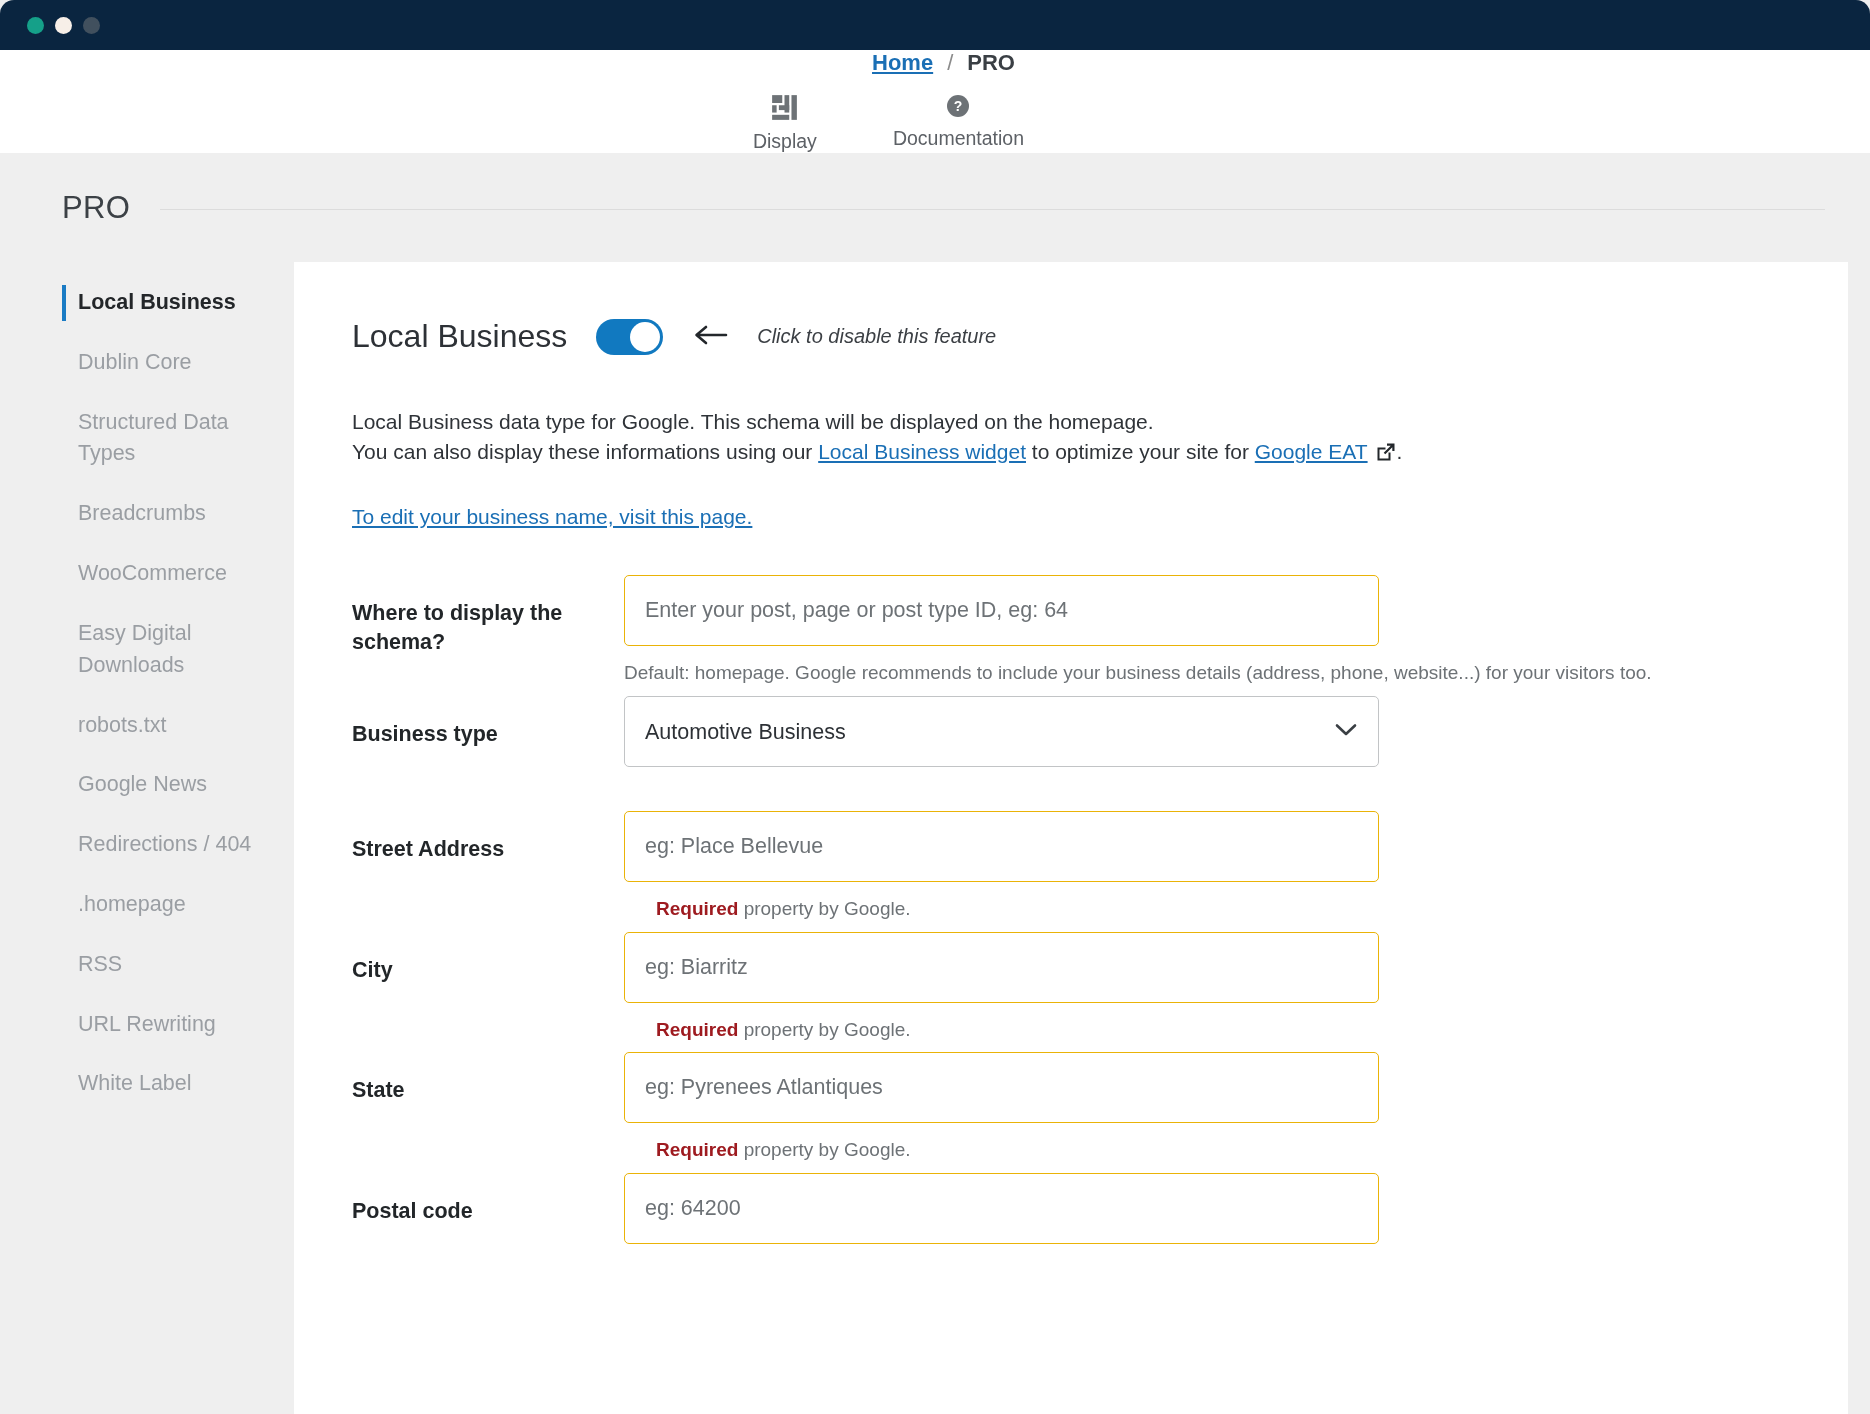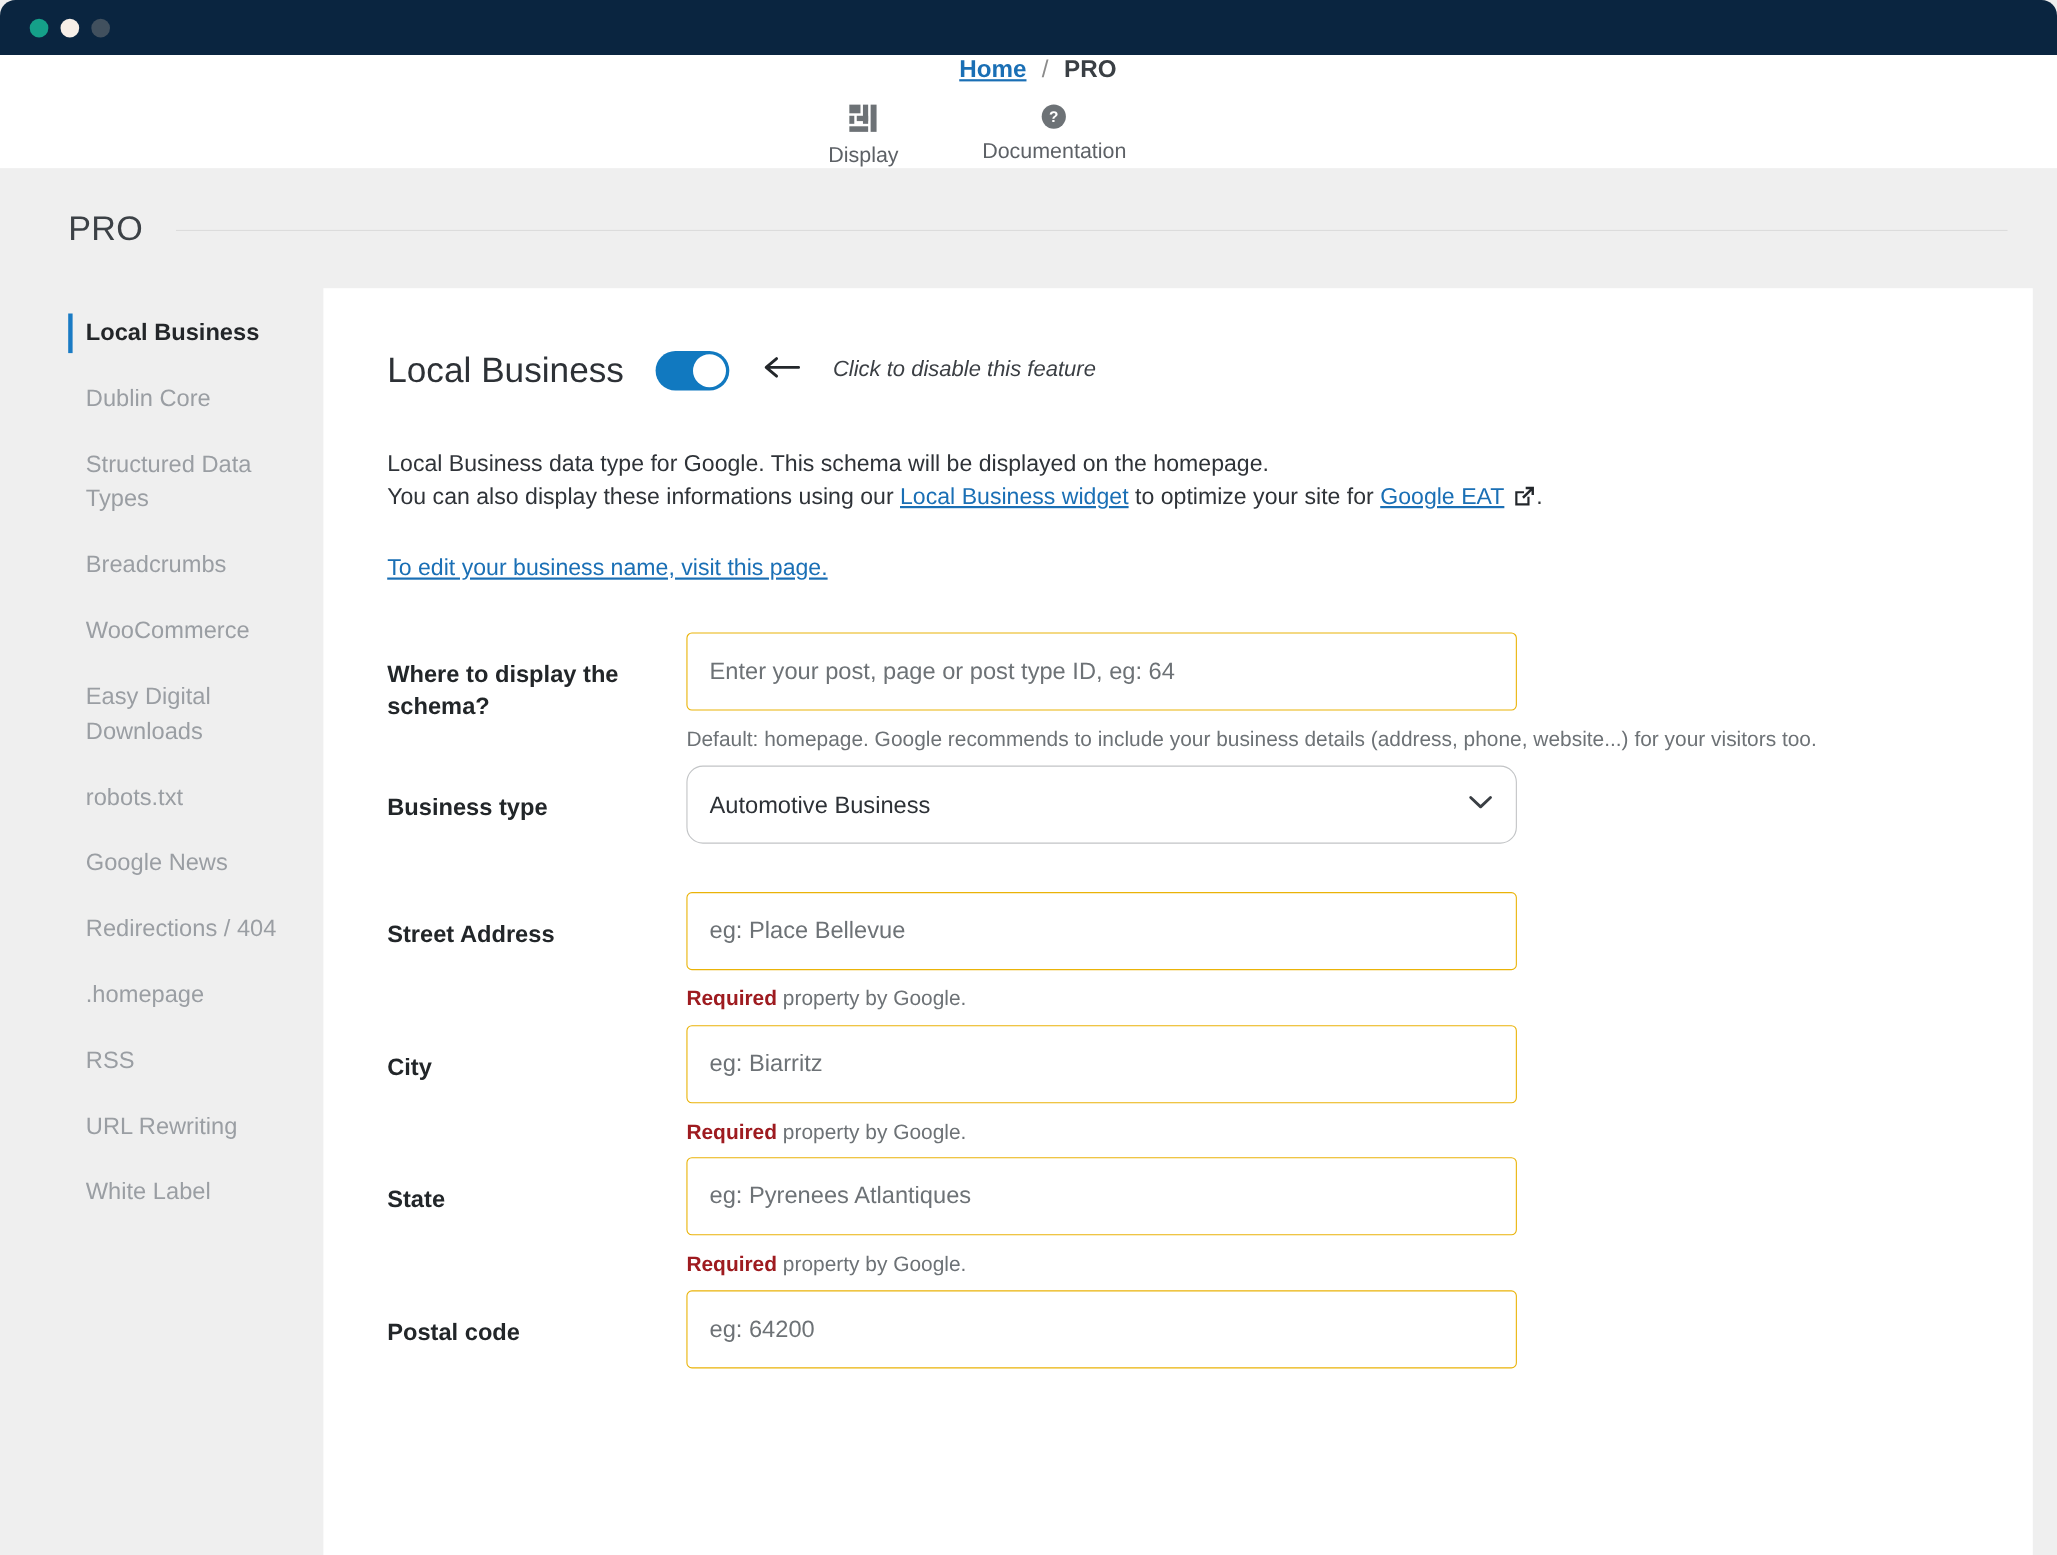--- a/index.html
+++ b/index.html
@@ -232,21 +232,21 @@
     outline: none;
   }
   .inp::placeholder { color: #6d7276; }
 
   .sel-wrap { position: relative; width: 100%; max-width: 755px; }
   .sel {
     display: block;
     width: 100%;
     height: 71px;
     border: 1px solid #c2c4c6;
-    border-radius: 15px;
+    border-radius: 5px;
     background: #fff;
     font-size: 21.5px;
     color: #2d3136;
     padding: 0 50px 0 20px;
     font-family: "Liberation Sans", sans-serif;
     appearance: none;
     -webkit-appearance: none;
     outline: none;
     cursor: pointer;
   }
@@ -259,20 +259,21 @@
 
   .helper {
     font-size: 19px;
     color: #6d7276;
     margin-top: 14px;
     line-height: 1.35;
   }
   .helper .req {
     color: #9e1b20;
     font-weight: bold;
+    margin-left: 32px;
   }
 
   .row.tall { margin-bottom: 44px; }
 </style>
 </head>
 <body>
 
 <div class="window">
 
   <div class="titlebar">

